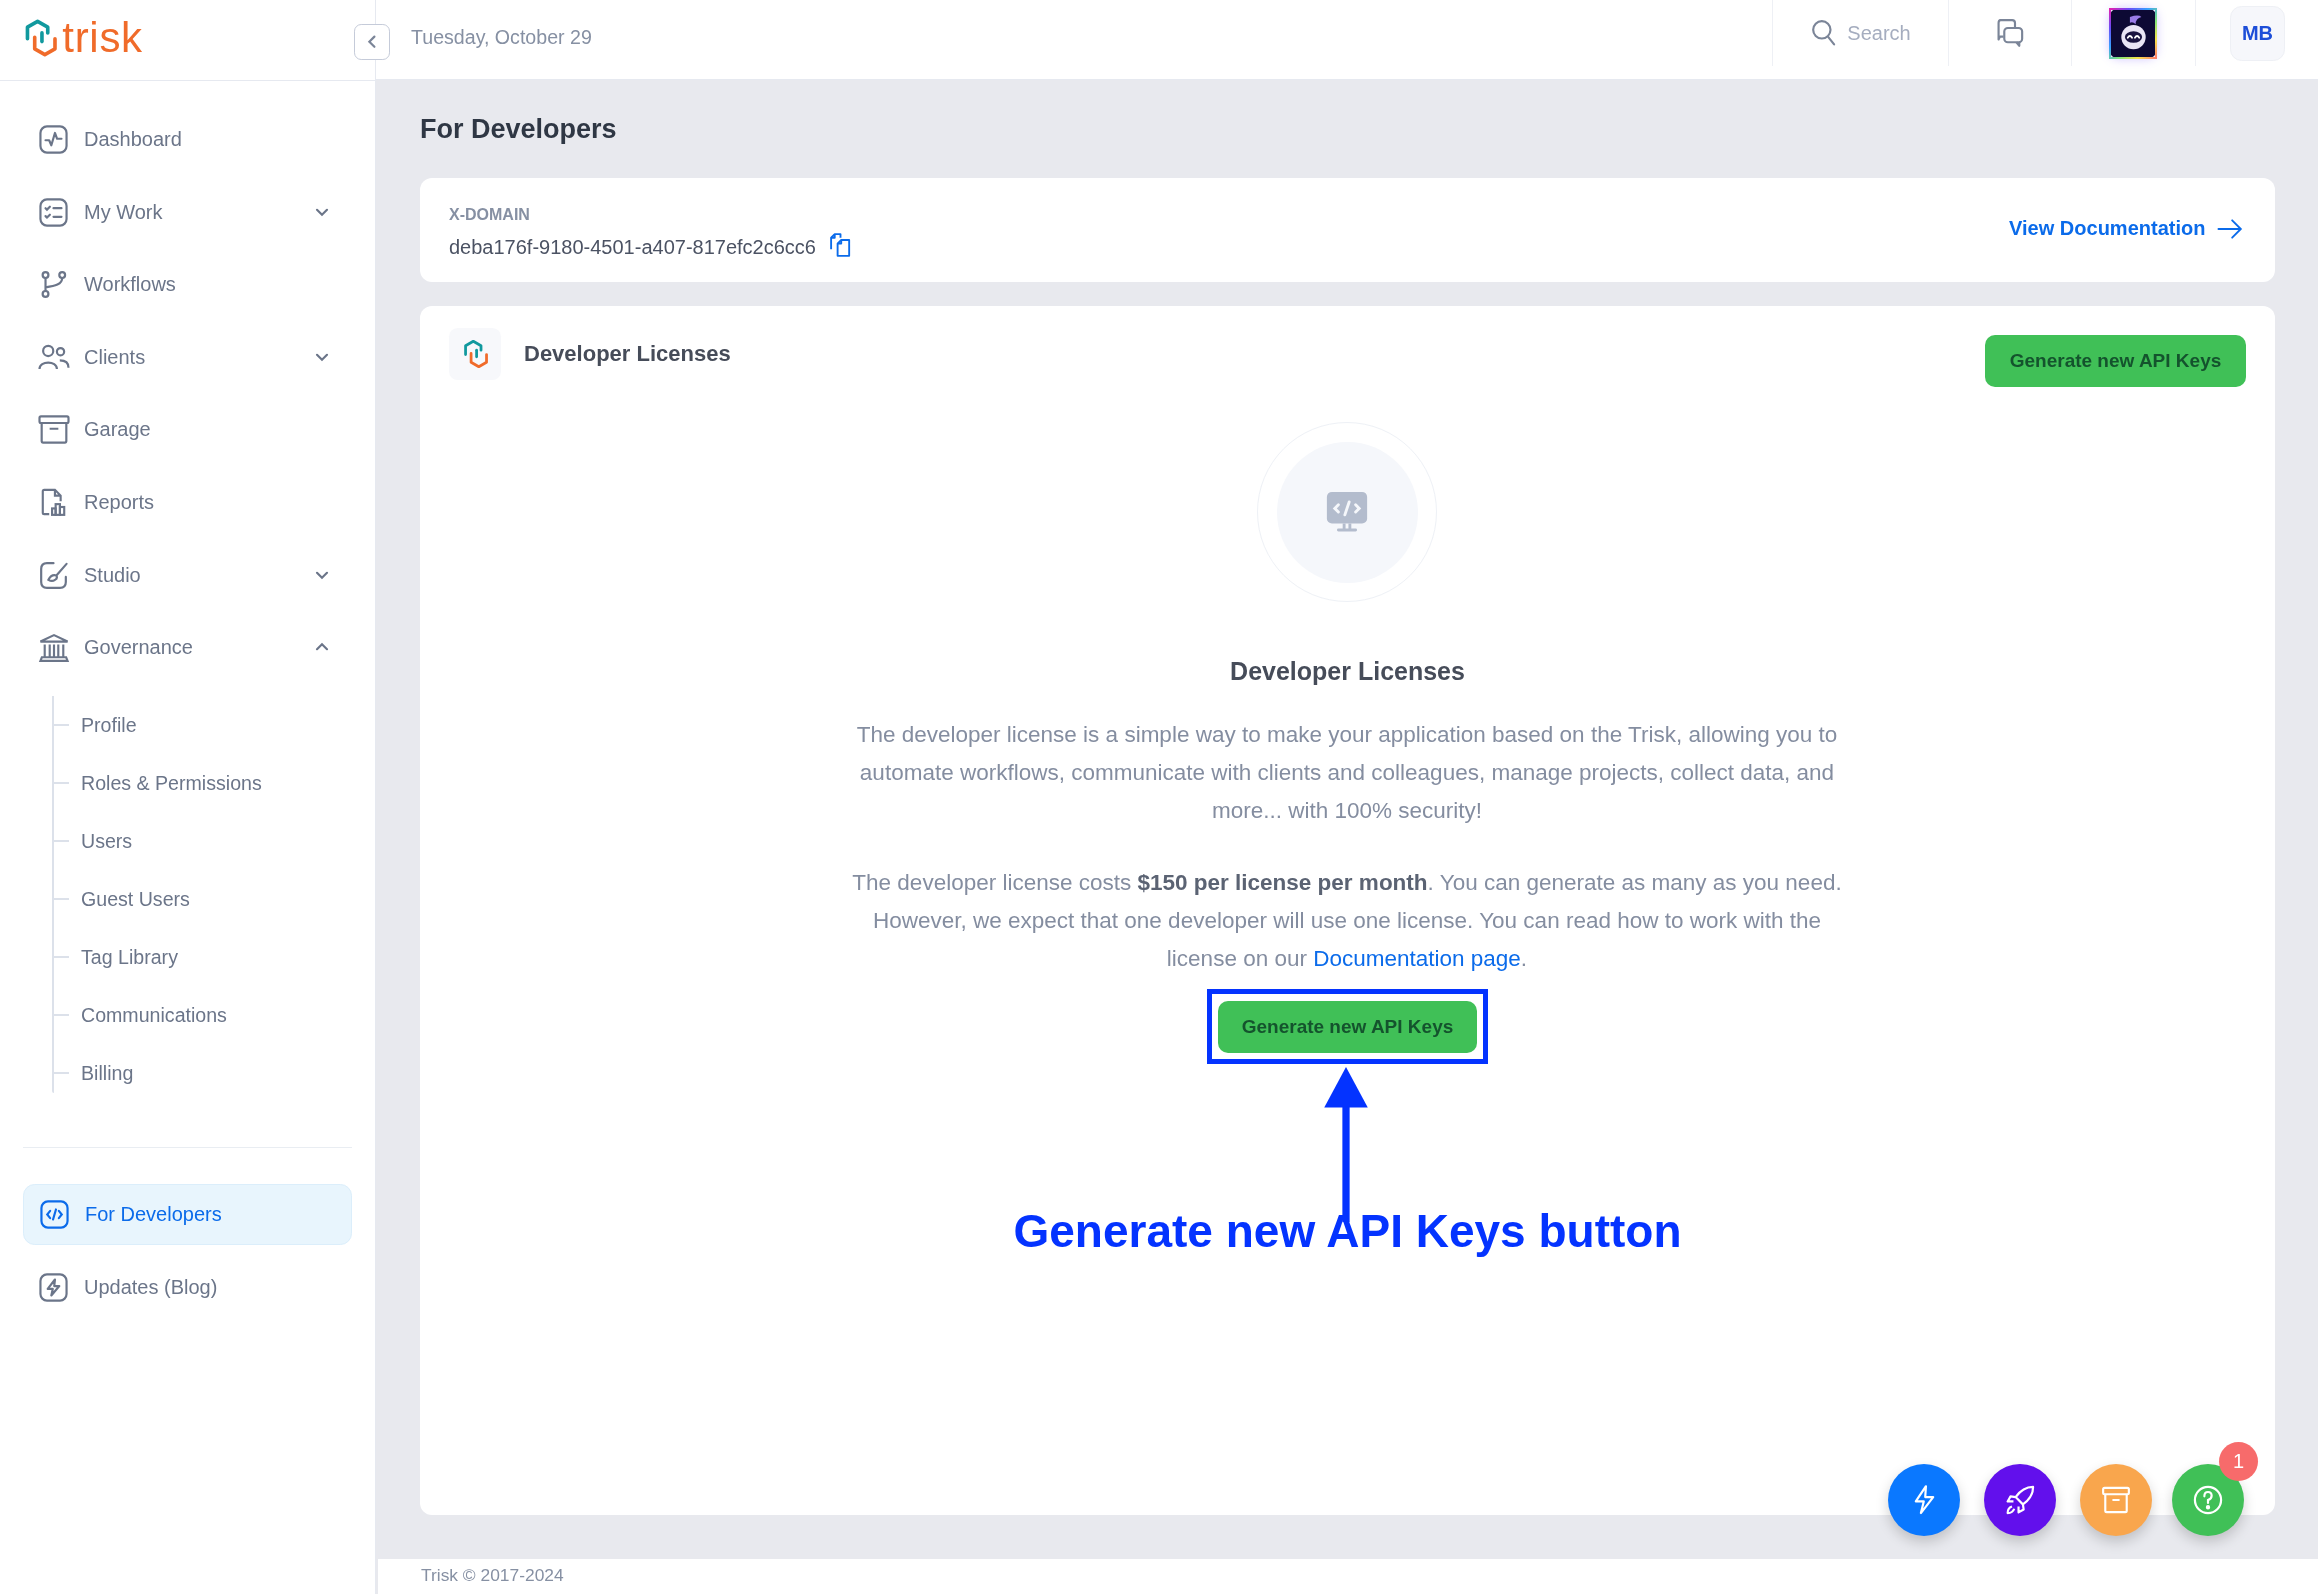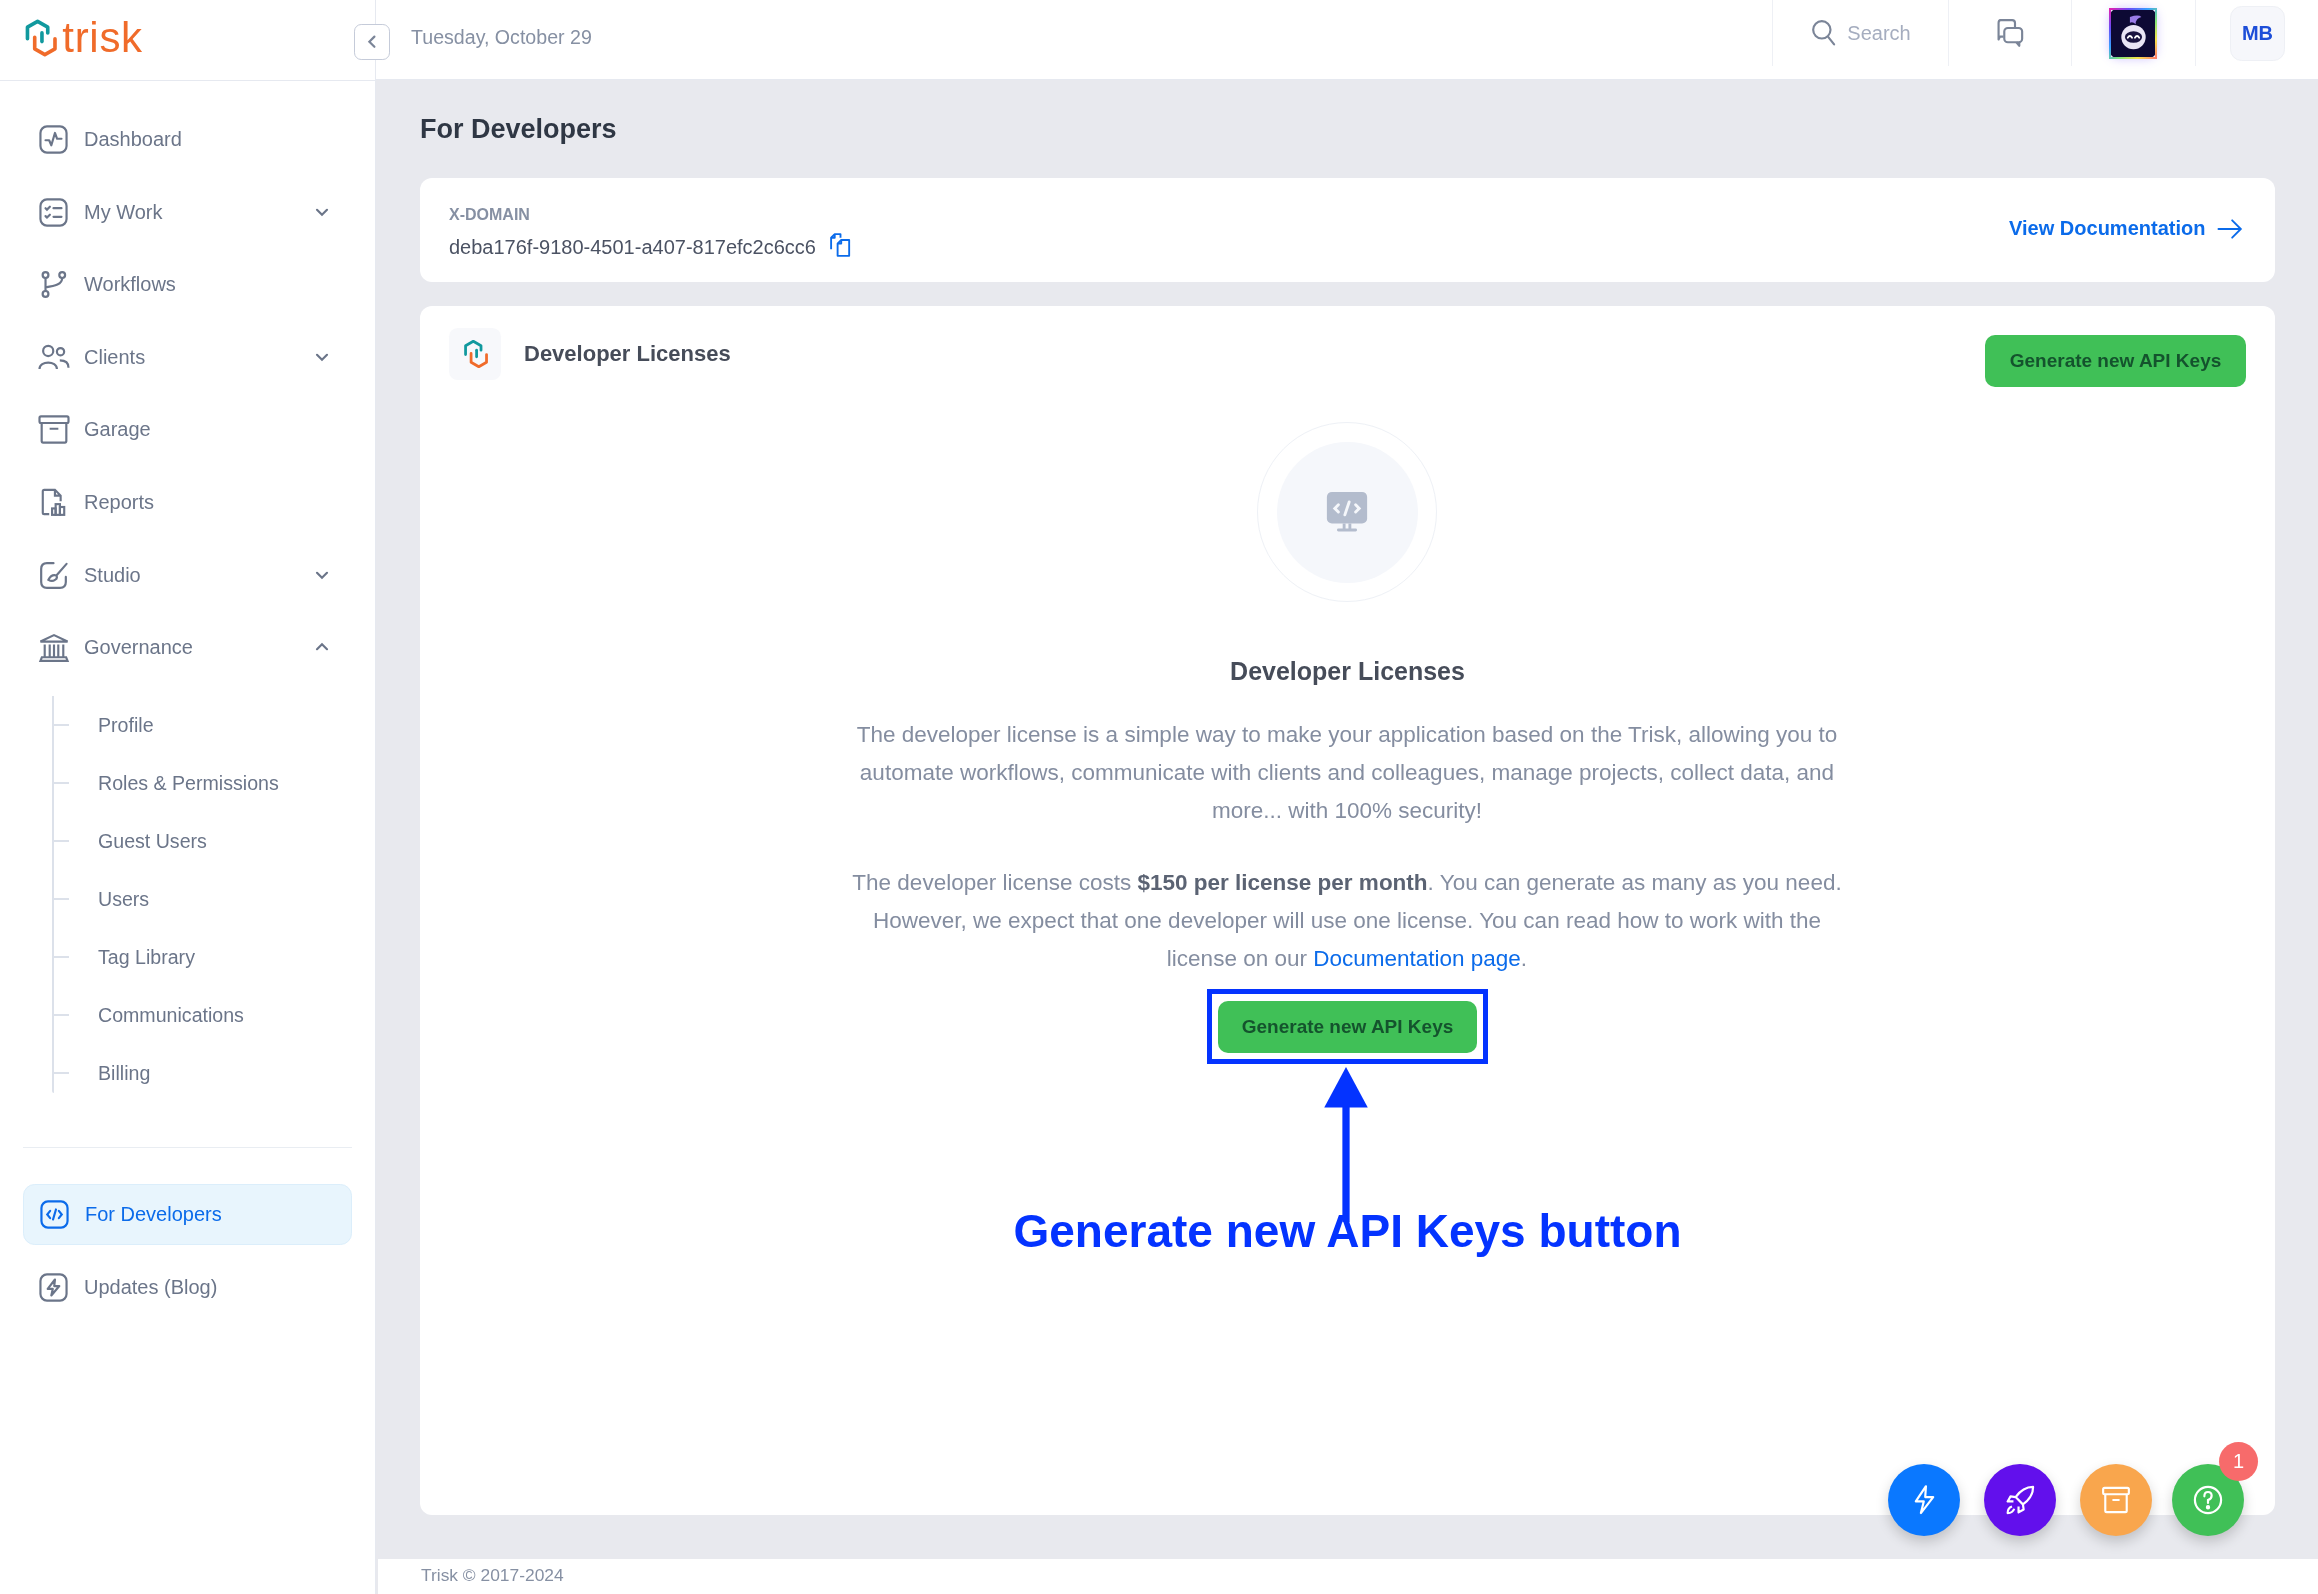--- a/index.html
+++ b/index.html
@@ -16,21 +16,21 @@
   .nav { position: absolute; left: 23px; top: 109px; width: 329px; }
   .nav-item { height: 61px; margin-bottom: 11.6px; display: flex; align-items: center; padding-left: 14.5px; border-radius: 11.6px; cursor: pointer; position: relative; }
   .nav-item .ic { width: 32px; height: 32px; display: flex; align-items: center; justify-content: center; }
   .nav-item .lbl { margin-left: 14.5px; font-size: 20px; color: #6b7589; }
   .nav-item .chev { position: absolute; right: 20px; top: 20px; width: 20px; height: 20px; }
   .nav-item.active { background: #e8f5fd; border: 1.4px solid #dbeefb; }
   .nav-item.active .lbl { color: #0b6bea; }
 
   .subnav { position: absolute; left: 52px; top: 696px; width: 304px; }
   .subnav .tree-line { position: absolute; left: 0; top: 0; width: 2.2px; height: 397px; background: #dce1ea; border-bottom-left-radius: 8.7px; }
-  .sub-item { position: relative; height: 58px; display: flex; align-items: center; padding-left: 46px; cursor: pointer; }
+  .sub-item { position: relative; height: 58px; display: flex; align-items: center; padding-left: 29px; cursor: pointer; }
   .sub-item::before { content: ""; position: absolute; left: 1.4px; top: 27.5px; width: 16px; height: 2.2px; background: #dce1ea; }
   .sub-item .lbl { font-size: 19.6px; color: #6b7589; }
 
   .sidebar-divider { position: absolute; left: 23px; top: 1147px; width: 329px; height: 1.4px; background: #e9edf2; }
   .nav2 { position: absolute; left: 23px; top: 1184px; width: 329px; }
 
   
   .header { position: absolute; left: 376px; top: 0; width: 1943px; height: 80px; background: #fff; border-bottom: 1.4px solid #e6e9f0; }
   .date { position: absolute; left: 35px; top: 26px; font-size: 19.6px; color: #8690a3; }
   .hdr-cell { position: absolute; top: 0; height: 66px; border-left: 1.4px solid #eef0f5; display: flex; align-items: center; justify-content: center; cursor: pointer; }
@@ -191,24 +191,24 @@
 
   <div class="subnav">
     <div class="tree-line"></div>
     <div class="sub-item">
         <span class="lbl">Profile</span>
       </div>
     <div class="sub-item">
         <span class="lbl">Roles &amp; Permissions</span>
       </div>
     <div class="sub-item">
+        <span class="lbl">Users</span>
+      </div>
+    <div class="sub-item">
         <span class="lbl">Guest Users</span>
-      </div>
-    <div class="sub-item">
-        <span class="lbl">Users</span>
       </div>
     <div class="sub-item">
         <span class="lbl">Tag Library</span>
       </div>
     <div class="sub-item">
         <span class="lbl">Communications</span>
       </div>
     <div class="sub-item">
         <span class="lbl">Billing</span>
       </div>

